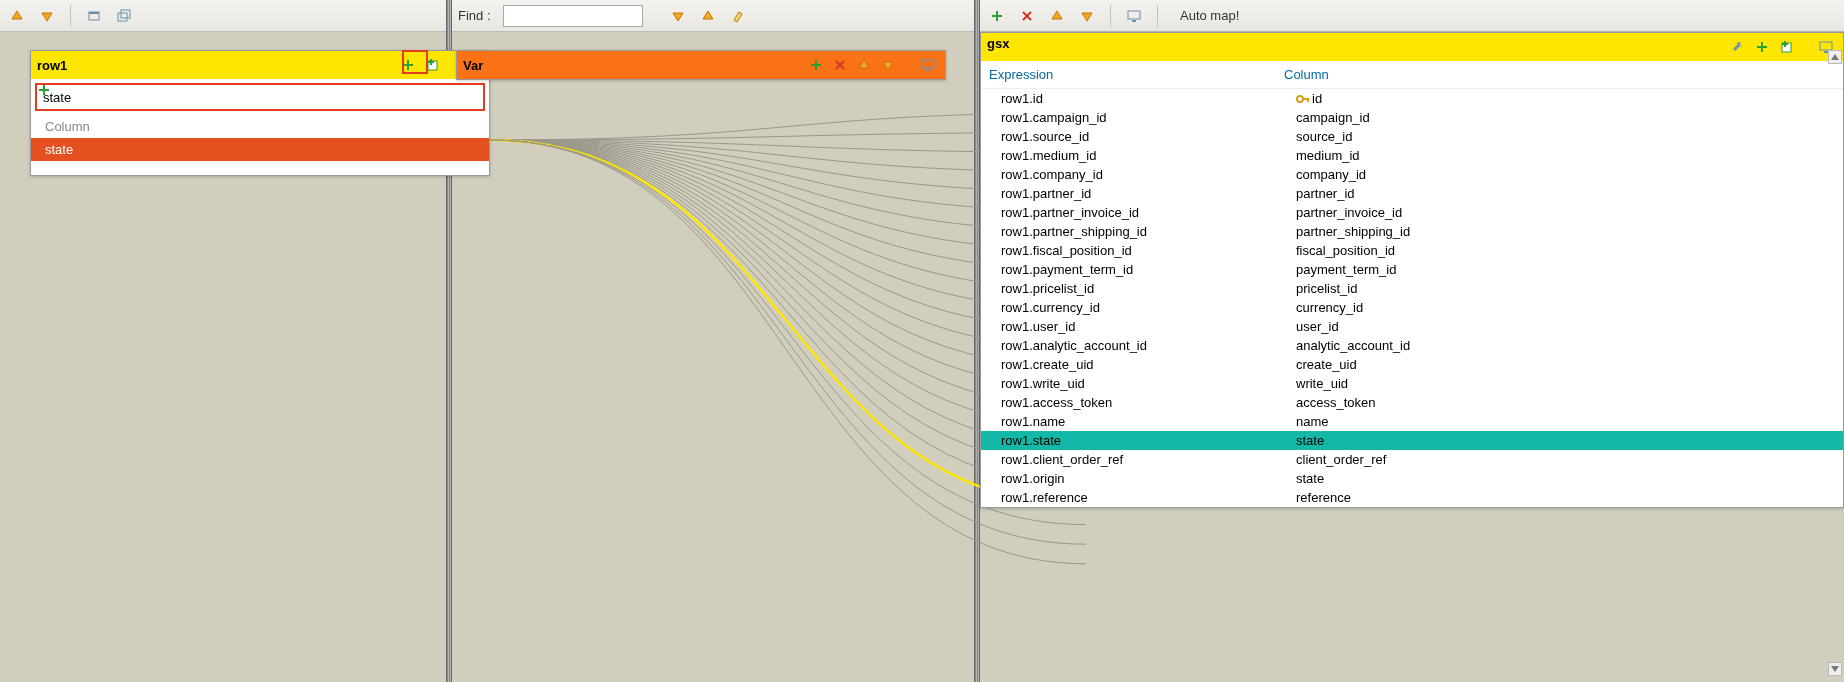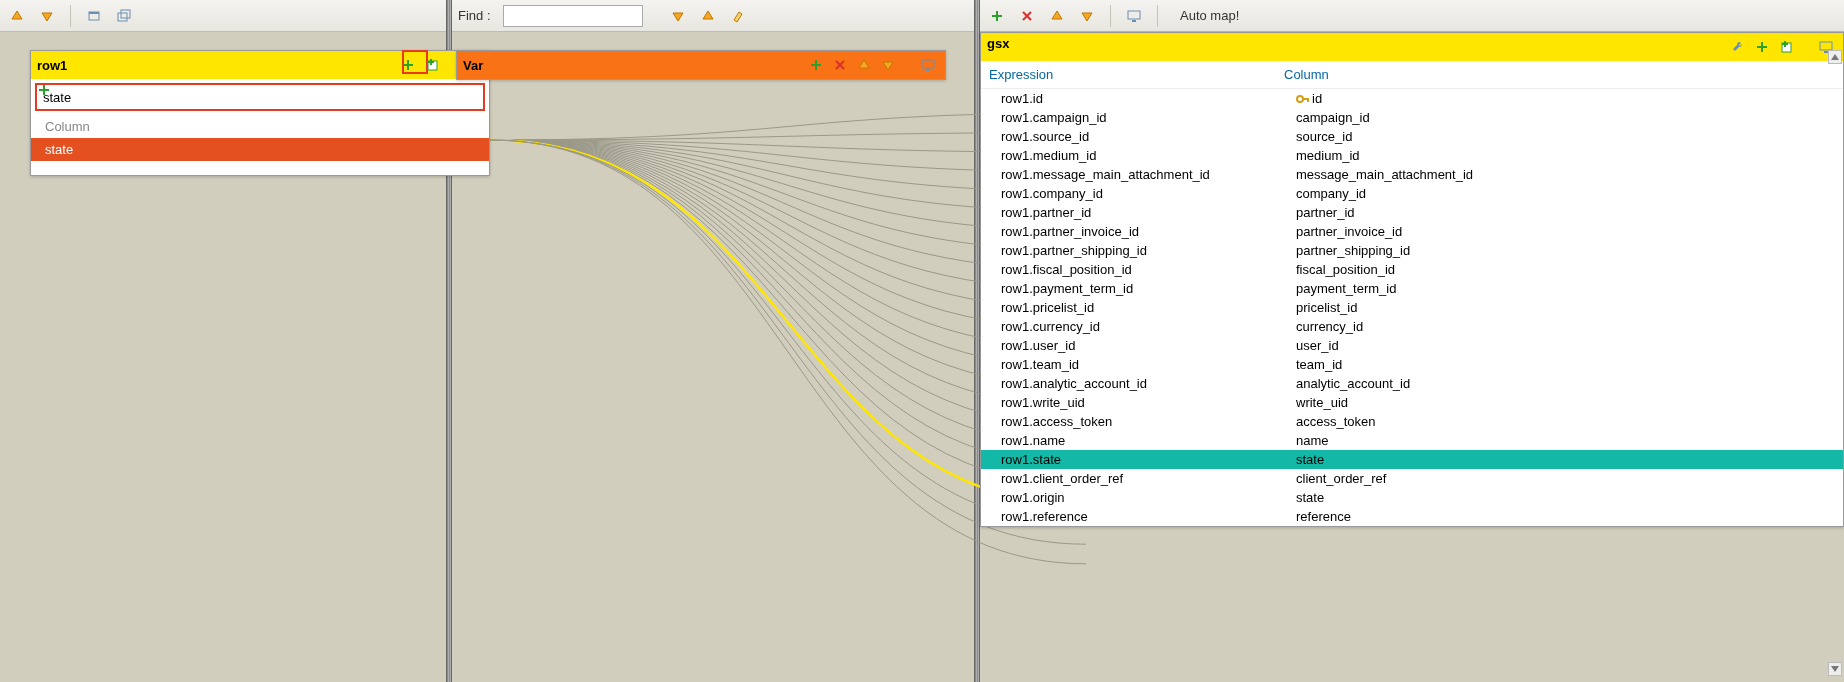--- a/index.html
+++ b/index.html
@@ -283,24 +283,20 @@
         </div>
         <div class="line">
           <div class="c1">row1.source_id</div>
           <div class="c2">source_id</div>
         </div>
         <div class="line">
           <div class="c1">row1.medium_id</div>
           <div class="c2">medium_id</div>
         </div>
         <div class="line">
-          <div class="c1">row1.message_main_attachment_id</div>
-          <div class="c2">message_main_attachment_id</div>
-        </div>
-        <div class="line">
           <div class="c1">row1.company_id</div>
           <div class="c2">company_id</div>
         </div>
         <div class="line">
           <div class="c1">row1.partner_id</div>
           <div class="c2">partner_id</div>
         </div>
         <div class="line">
           <div class="c1">row1.partner_invoice_id</div>
           <div class="c2">partner_invoice_id</div>
@@ -323,26 +319,26 @@
         </div>
         <div class="line">
           <div class="c1">row1.currency_id</div>
           <div class="c2">currency_id</div>
         </div>
         <div class="line">
           <div class="c1">row1.user_id</div>
           <div class="c2">user_id</div>
         </div>
         <div class="line">
-          <div class="c1">row1.team_id</div>
-          <div class="c2">team_id</div>
-        </div>
-        <div class="line">
           <div class="c1">row1.analytic_account_id</div>
           <div class="c2">analytic_account_id</div>
+        </div>
+        <div class="line">
+          <div class="c1">row1.create_uid</div>
+          <div class="c2">create_uid</div>
         </div>
         <div class="line">
           <div class="c1">row1.write_uid</div>
           <div class="c2">write_uid</div>
         </div>
         <div class="line">
           <div class="c1">row1.access_token</div>
           <div class="c2">access_token</div>
         </div>
         <div class="line">

